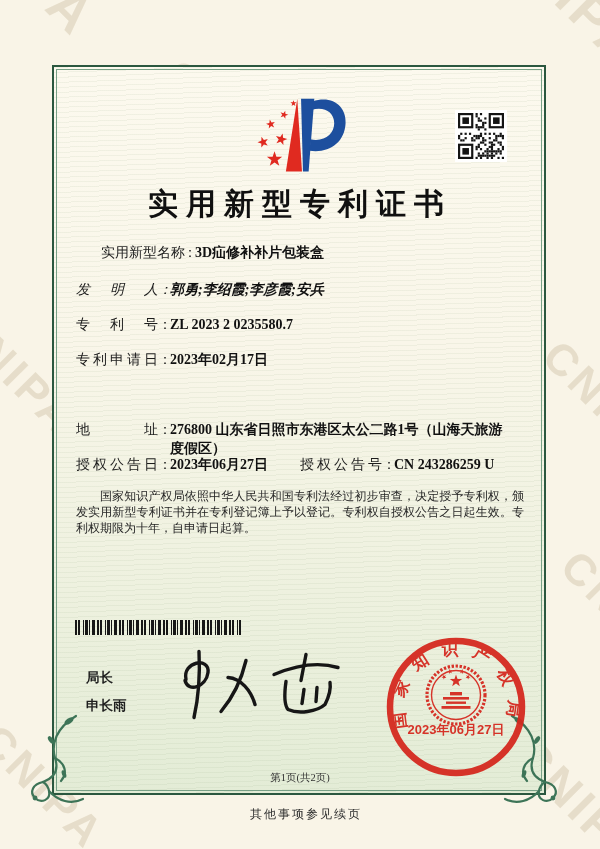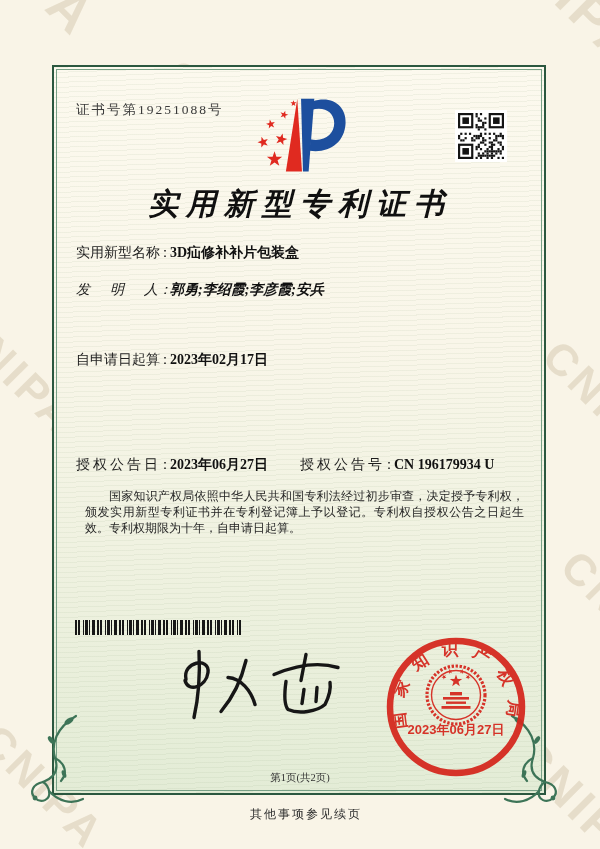--- a/index.html
+++ b/index.html
@@ -29,36 +29,36 @@
   }
   .frame::before{
     content:"";position:absolute;inset:2px;border:1.5px solid #78a086;pointer-events:none;
   }
   
   .cert-no{position:absolute;left:76px;top:101px;z-index:4;font-size:13.5px;letter-spacing:2px;color:#3a3a3a;}
   .logo{position:absolute;left:254px;top:92px;width:96px;height:90px;z-index:4;}
   .qr{position:absolute;left:455px;top:110px;width:52px;height:52px;z-index:4;background:#fff;padding:3px;box-sizing:border-box;}
   .title{
     position:absolute;left:0;right:0;top:184px;z-index:4;text-align:center;
-    font-size:30px;font-weight:bold;letter-spacing:8px;color:#101010;font-style:italic;
+    font-size:30px;font-weight:bold;letter-spacing:8px;color:#101010;
   }
   
   .row{position:absolute;left:76px;z-index:4;font-size:14px;line-height:19px;white-space:nowrap;}
   .flabel{
     display:inline-block;width:82px;vertical-align:top;
     text-align:justify;text-align-last:justify;-moz-text-align-last:justify;
     color:#1d1d1d;
   }
   .colon{display:inline-block;width:12px;vertical-align:top;color:#1d1d1d;}
   .fvalue{display:inline-block;vertical-align:top;font-weight:bold;color:#111;white-space:normal;}
   .row.addr .fvalue{max-width:342px;}
   .pair2{position:absolute;left:224px;top:0;white-space:nowrap;}
   
   .legal{position:absolute;left:76px;top:489px;width:448px;z-index:4;font-size:12px;line-height:15.8px;color:#262626;text-align:justify;}
-  .legal p{margin:0 0 3px 9px;text-indent:2em;}
+  .legal p{margin:0 0 3px 0;text-indent:2em;}
   
   .barcode{
     position:absolute;left:75px;top:620px;width:166px;height:15px;z-index:4;
     background:repeating-linear-gradient(90deg,
       #171717 0 2px,  rgba(0,0,0,0) 2px 3px,
       #171717 3px 5px, rgba(0,0,0,0) 5px 8px,
       #171717 8px 9px, rgba(0,0,0,0) 9px 10px,
       #171717 10px 13px, rgba(0,0,0,0) 13px 14px,
       #171717 14px 15px, rgba(0,0,0,0) 15px 17px,
       #171717 17px 20px, rgba(0,0,0,0) 20px 22px);
@@ -86,21 +86,20 @@
   <div class="wm" style="left:150px;top:96px;font-size:42px;">CNIPA</div>
   <div class="wm" style="left:345px;top:240px;font-size:42px;">CNIPA</div>
   <div class="wm" style="left:-62px;top:348px;font-size:44px;">CNIPA</div>
   <div class="wm" style="left:528px;top:378px;font-size:44px;">CNIPA</div>
   <div class="wm" style="left:546px;top:588px;font-size:44px;">CNIPA</div>
   <div class="wm" style="left:-34px;top:762px;font-size:44px;">CNIPA</div>
   <div class="wm" style="left:498px;top:778px;font-size:48px;">CNIPA</div>
 
   <div class="frame"></div>
 
-  <div class="cert-no">证书号第19251088号</div>
 
   <svg class="logo" viewBox="0 0 100 95">
     <polygon points="45,7 33,84 50,84" fill="#e02a20"></polygon>
     <polygon points="49,7 63,7 57,84 51,84" fill="#1d4f9e"></polygon>
     <path d="M61,10 C82,3 97,15 96,33 C95,54 78,65 58,62 L59,50 C74,53 84,44 84,33 C84,21 73,15 60,19 Z" fill="#1d4f9e"></path>
     <g id="logo-stars" fill="#e02a20">
         <polygon points="21.00,62.50 23.00,68.25 29.08,68.37 24.23,72.05 26.00,77.88 21.00,74.40 16.00,77.88 17.77,72.05 12.92,68.37 19.00,68.25"></polygon>
         <polygon points="7.23,47.27 9.77,50.73 13.90,49.54 11.40,53.03 13.80,56.60 9.71,55.29 7.07,58.68 7.04,54.38 3.00,52.92 7.08,51.56"></polygon>
         <polygon points="29.61,43.70 30.00,48.34 34.49,49.58 30.20,51.39 30.40,56.04 27.36,52.52 23.00,54.15 25.41,50.17 22.51,46.52 27.04,47.58"></polygon>
         <polygon points="16.01,29.10 17.83,32.18 21.35,31.54 18.99,34.23 20.68,37.38 17.40,35.96 14.92,38.55 15.26,34.98 12.03,33.43 15.53,32.65"></polygon>
@@ -217,42 +216,52 @@
       <rect x="14" y="0" width="7" height="7" fill="#141414"></rect>
       <rect x="15" y="1" width="5" height="5" fill="#fff"></rect>
       <rect x="16" y="2" width="3" height="3" fill="#141414"></rect>
       <rect x="0" y="14" width="7" height="7" fill="#141414"></rect>
       <rect x="1" y="15" width="5" height="5" fill="#fff"></rect>
       <rect x="2" y="16" width="3" height="3" fill="#141414"></rect>
     </svg>
 
   <div class="title">实用新型专利证书</div>
 
-  <div class="row" style="top:243px;">
+  <div class="row" style="top:243px;margin-left:25px;">
     <span class="flabel">实用新型名称</span><span class="colon">：</span><span class="fvalue">3D疝修补补片包装盒</span>
   </div>
   <div class="row" style="top:280px;font-style:italic;">
     <span class="flabel">发明人</span><span class="colon">：</span><span class="fvalue">郭勇;李绍霞;李彦霞;安兵</span>
   </div>
+  <div class="row" style="top:315px;">
+    <span class="flabel">专利号</span><span class="colon">：</span><span class="fvalue">ZL 2023 2 0235580.7</span>
+  </div>
   <div class="row" style="top:350px;">
-    <span class="flabel">自申请日起算</span><span class="colon">：</span><span class="fvalue">2023年02月17日</span>
+    <span class="flabel">专利申请日</span><span class="colon">：</span><span class="fvalue">2023年02月17日</span>
+  </div>
+  <div class="row addr" style="top:420px;">
+    <span class="flabel">地址</span><span class="colon">：</span><span class="fvalue">276800 山东省日照市东港区太公二路1号（山海天旅游度假区）</span>
   </div>
   <div class="row" style="top:455px;">
     <span class="flabel">授权公告日</span><span class="colon">：</span><span class="fvalue">2023年06月27日</span>
     <span class="pair2">
-      <span class="flabel">授权公告号</span><span class="colon">：</span><span class="fvalue">CN 196179934 U</span>
+      <span class="flabel">授权公告号</span><span class="colon">：</span><span class="fvalue">CN 243286259 U</span>
     </span>
   </div>
 
   <div class="legal">
     <p>国家知识产权局依照中华人民共和国专利法经过初步审查，决定授予专利权，颁发实用新型专利证书并在专利登记簿上予以登记。专利权自授权公告之日起生效。专利权期限为十年，自申请日起算。</p>
   </div>
 
   <div class="barcode"></div>
 
+  <div class="signoff">
+    <div>局长</div>
+    <div>申长雨</div>
+  </div>
 
   <svg class="signature" viewBox="0 0 200 75" fill="none" stroke="#161616" stroke-width="3.4" stroke-linecap="round" stroke-linejoin="round">
     <path d="M28,32 C24,14 52,9 50,25 C48,40 30,45 27,33"></path>
     <path d="M41,4 C42,24 41,48 36,70"></path>
     <path d="M88,13 C83,34 74,51 63,64"></path>
     <path d="M70,30 C83,31 93,43 97,57"></path>
     <path d="M116,27 C140,17 163,15 180,20"></path>
     <path d="M148,7 L143,33"></path>
     <path d="M128,34 C126,48 126,57 130,62 C141,67 159,64 167,57 C171,49 173,41 172,35"></path>
     <path d="M146,42 L144,56"></path>

